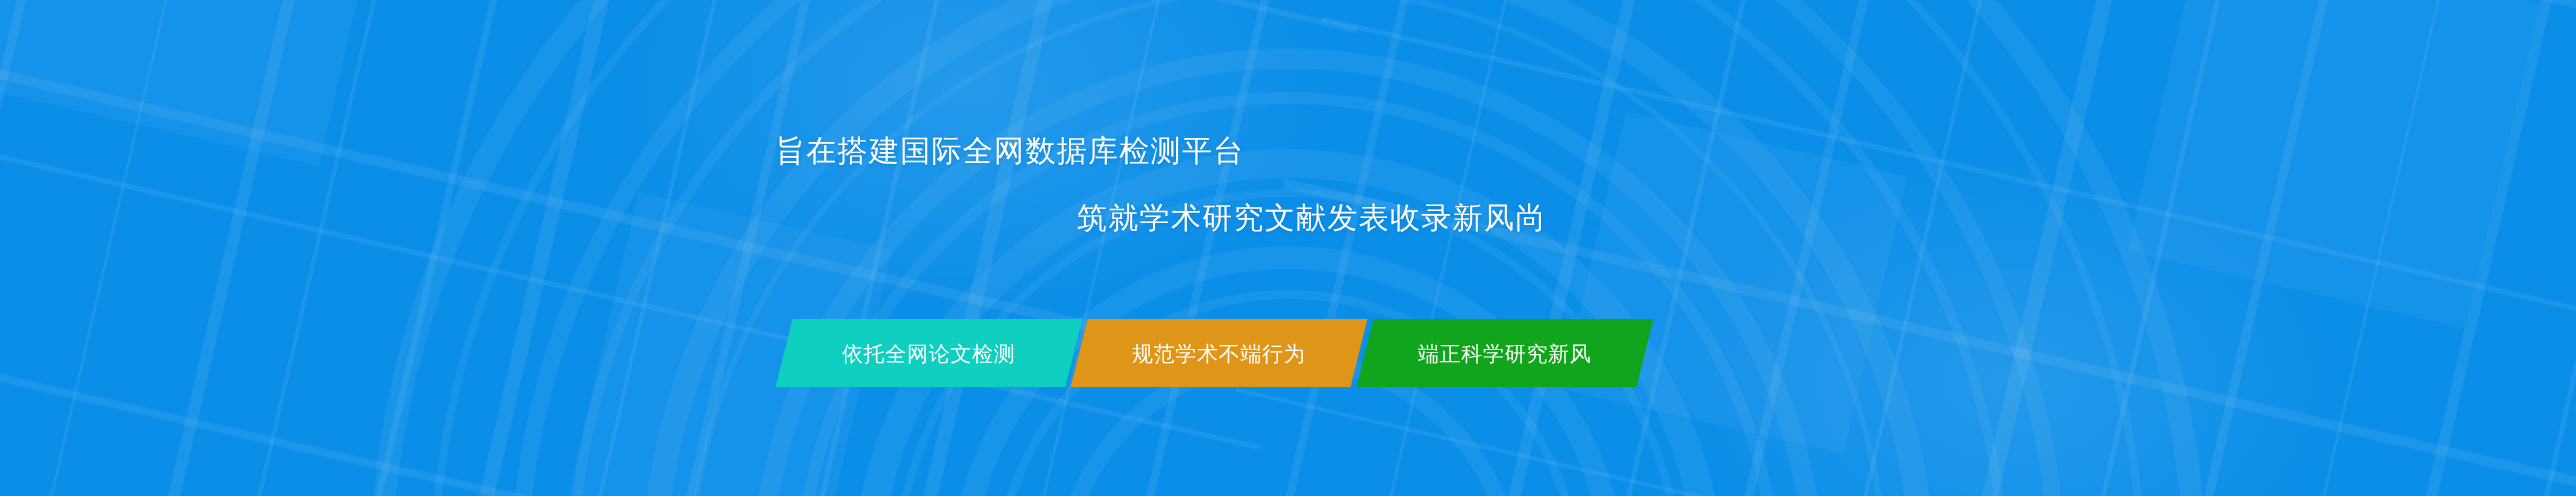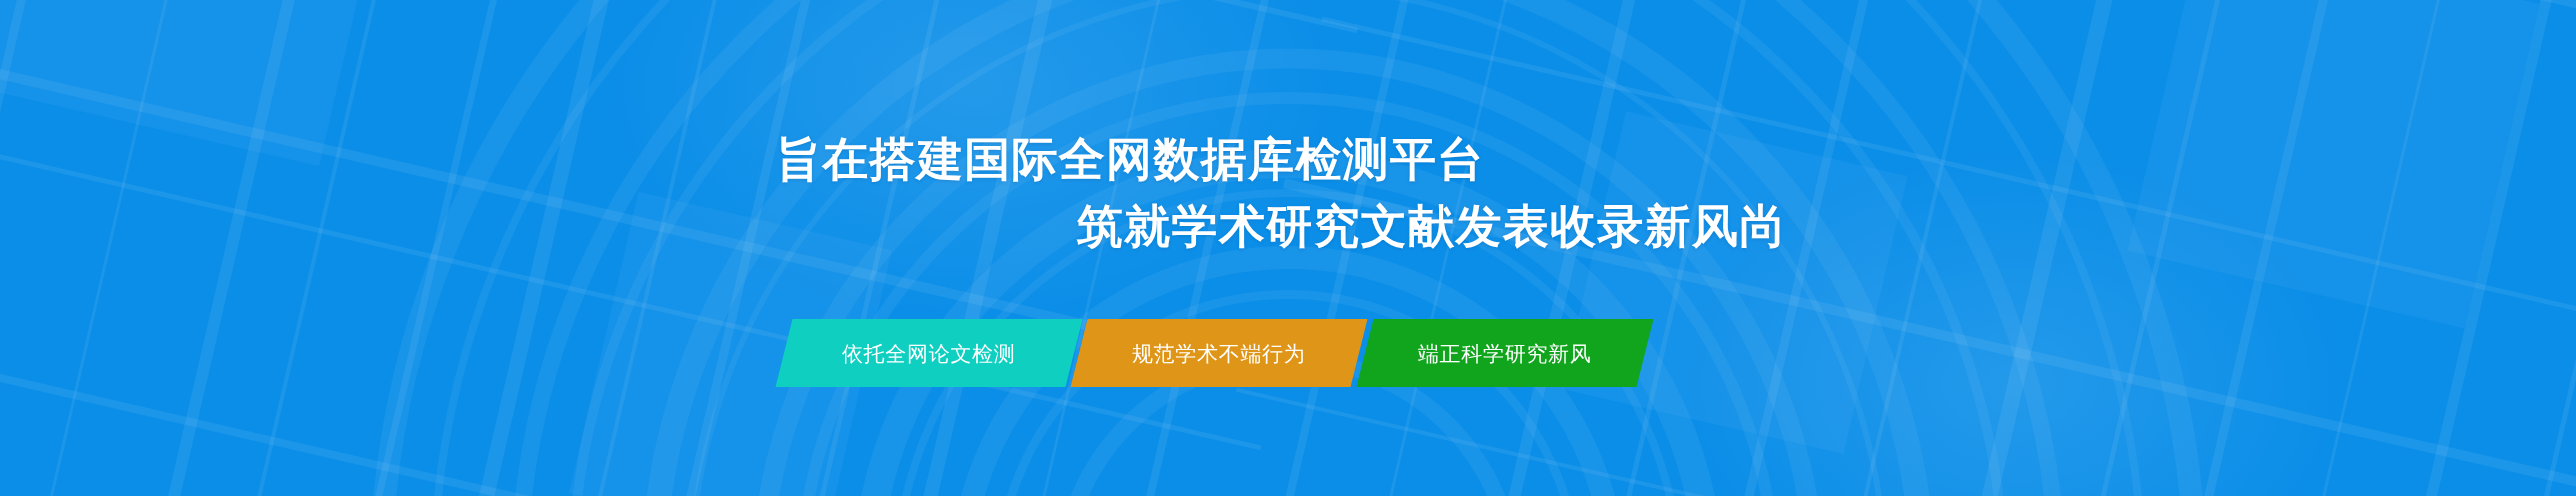--- a/index.html
+++ b/index.html
@@ -46,22 +46,22 @@
   }
 
   
   .headline {
     position:absolute;
     left:0; right:0; top:0;
     z-index:5;
   }
   .hl-line {
     color:#ffffff;
-    font-weight:bold;
-    font-size:46px;
+    font-weight:normal;
+    font-size:30px;
     line-height:1;
     letter-spacing:1.3px;
     white-space:nowrap;
     text-shadow:0 1.3px 3.4px rgba(0,60,120,0.20);
   }
   .hl-line.l1 { position:absolute; left:775px; top:136px; }
   .hl-line.l2 { position:absolute; left:1077px; top:203px; }
 
   
   .badges {

